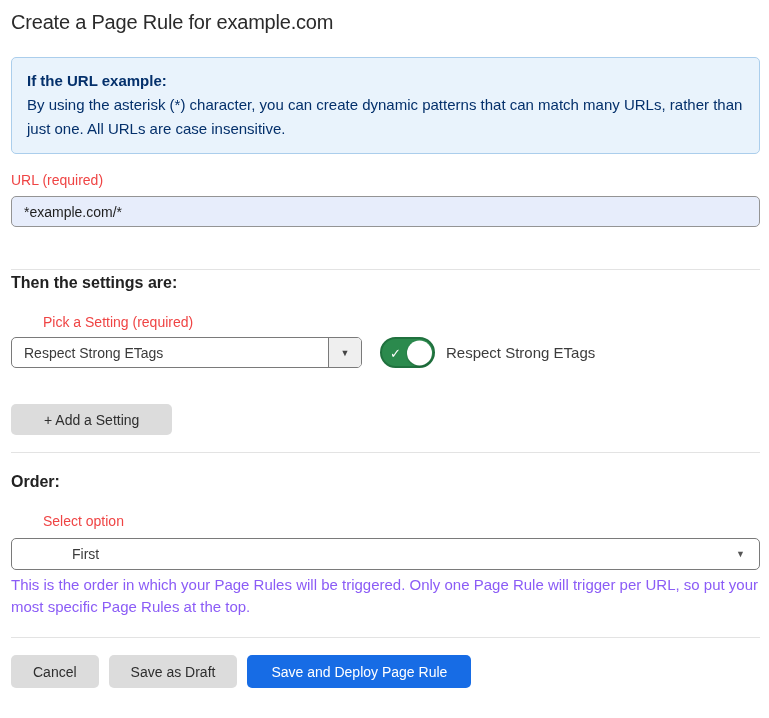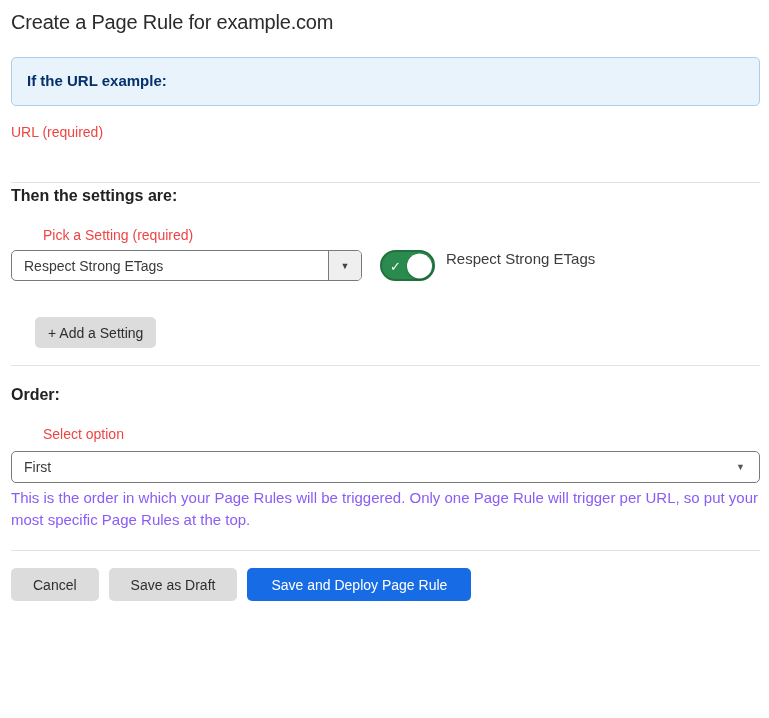--- a/index.html
+++ b/index.html
@@ -75,20 +75,21 @@
     line-height: 18px;
     font-weight: 700;
     color: #222222;
   }
   .section-heading.order { margin-top: 20px; }
   .label-2 { margin-top: 23px; margin-left: 32px; }
 
   .setting-row {
     margin-top: 7px;
     display: flex;
+    align-items: center;
   }
   .setting-select {
     width: 351px;
     height: 31px;
     background: #ffffff;
     border: 1px solid #7a7a7a;
     border-radius: 5px;
     display: flex;
     align-items: center;
     cursor: pointer;
@@ -159,34 +160,34 @@
     cursor: pointer;
     line-height: 1;
   }
   .btn-gray {
     background: #dcdcdc;
     color: #2e2e2e;
   }
   .add-setting-btn {
     margin-top: 36px;
     height: 31px;
-    padding: 0 13px;
-    margin-left: 24px;
+    padding: 0 33px;
   }
 
   .order-select {
     margin-top: 9px;
     width: 100%;
     height: 32px;
     background: #ffffff;
     border: 1px solid #7a7a7a;
     border-radius: 5px;
     display: flex;
     align-items: center;
     cursor: pointer;
+    padding-left: 48px;
   }
   .order-select .select-value {
     flex: 1;
     padding: 0 12px;
     font-size: 14px;
     color: #3a3a3a;
   }
   .order-select .caret {
     padding-right: 14px;
     font-size: 9px;
@@ -217,23 +218,25 @@
 </style>
 </head>
 <body>
 
 <div class="page">
 
   <h1 class="page-title">Create a Page Rule for example.com</h1>
 
   <div class="info-box">
     <div class="info-heading">If the URL example:</div>
+    <div class="info-body">By using the asterisk (*) character, you can create dynamic patterns that can match many URLs, rather than just one. All URLs are case insensitive.</div>
   </div>
 
   <label class="field-label">URL (required)</label>
+  <input class="url-input" type="text" value="*example.com/*" style="">
 
   <hr class="divider divider-1">
 
   <h2 class="section-heading">Then the settings are:</h2>
 
   <label class="field-label label-2">Pick a Setting (required)</label>
 
   <div class="setting-row">
     <div class="setting-select">
       <span class="select-value">Respect Strong ETags</span>

